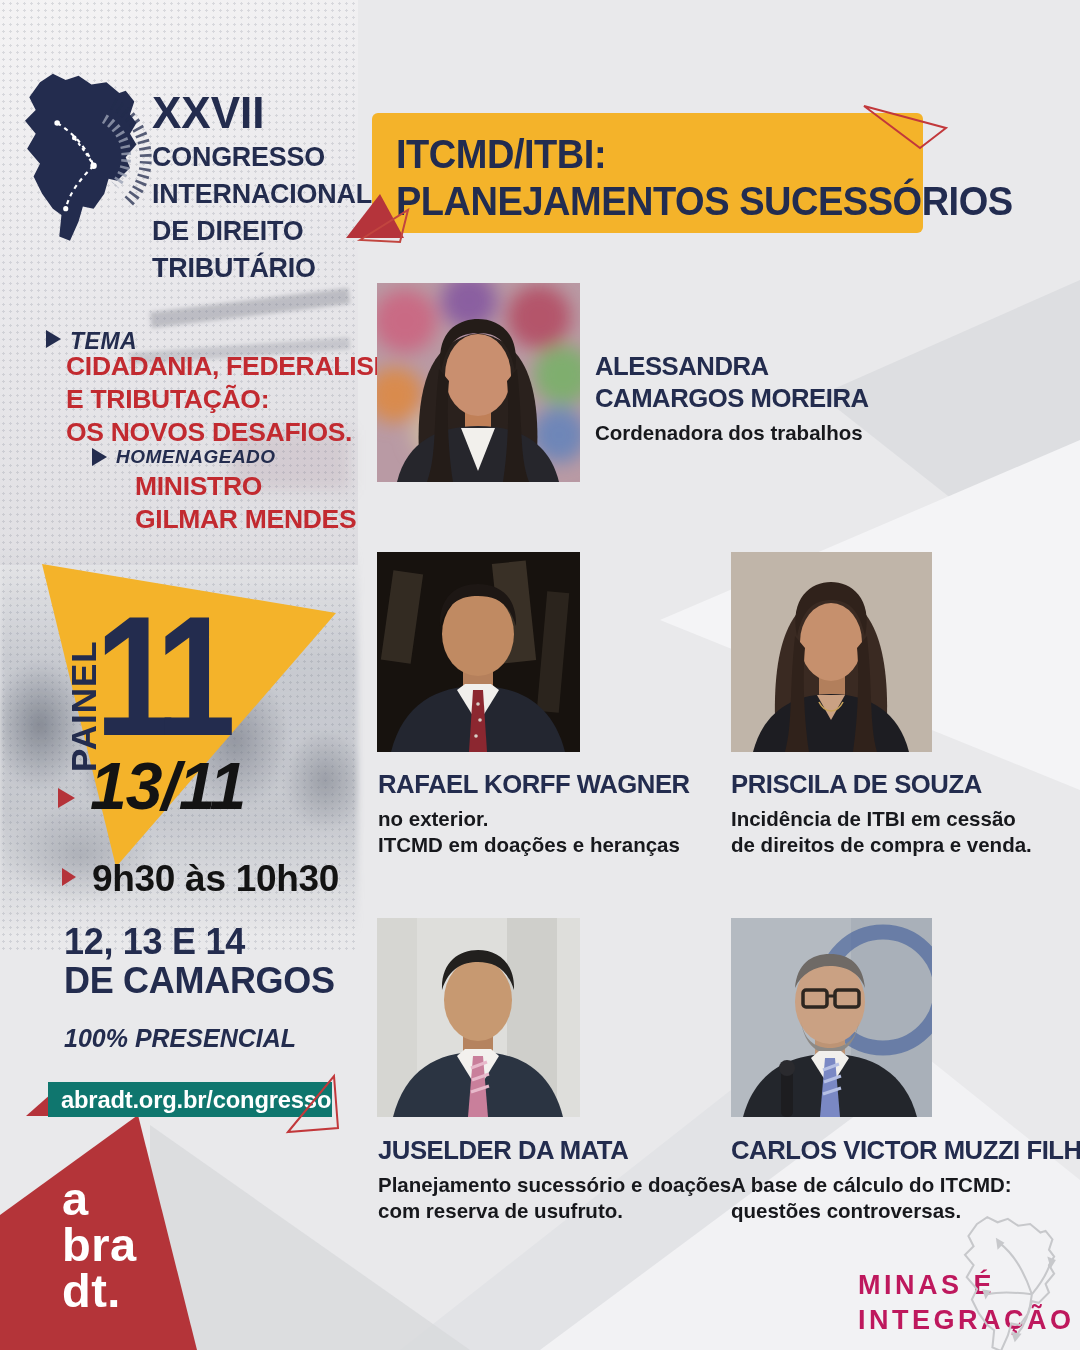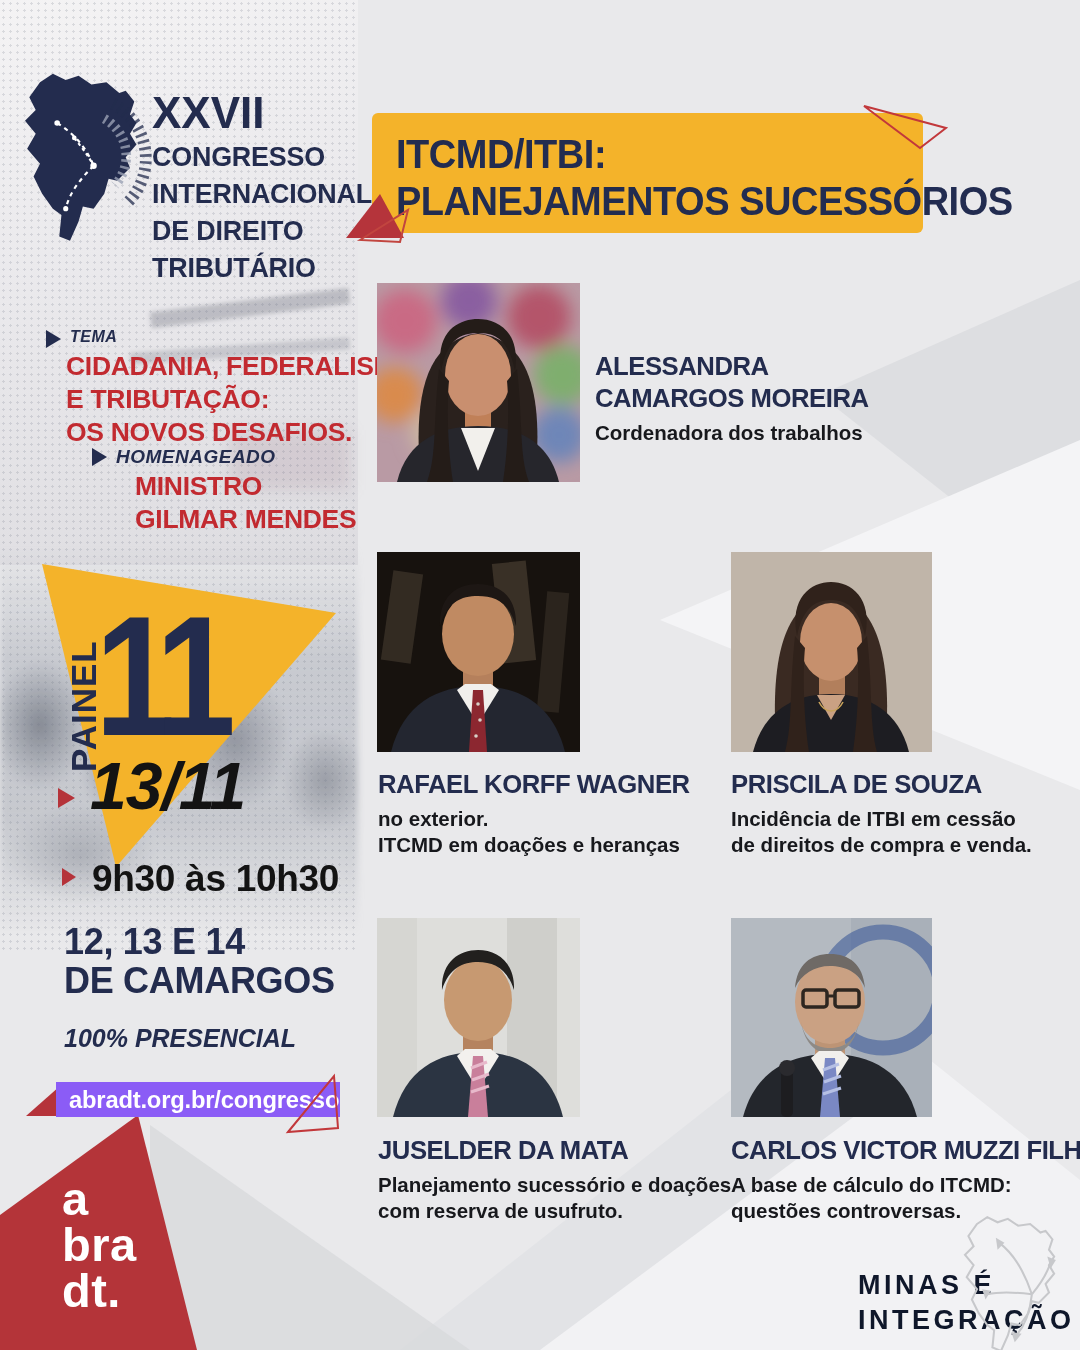--- a/index.html
+++ b/index.html
@@ -39,38 +39,38 @@
   
   .edition{left:152px;top:88px;font-size:44px;font-weight:800;color:#232c4e;letter-spacing:0;}
   .congress{left:152px;top:138px;font-size:28px;font-weight:800;color:#232c4e;
     line-height:37px;letter-spacing:-.2px;}
   .congress span{display:block;transform:scaleX(.96);transform-origin:0 0;}
 
   .tri-navy{width:0;height:0;border-top:9px solid transparent;border-bottom:9px solid transparent;
     border-left:15px solid #232c4e;}
   .tri-red{width:0;height:0;border-top:10px solid transparent;border-bottom:10px solid transparent;
     border-left:17px solid #b5333a;}
-  .sec-label{font-size:16px;font-style:italic;font-weight:700;color:#232c4e;letter-spacing:.5px;}
+  .sec-label{font-size:23px;font-style:italic;font-weight:700;color:#232c4e;letter-spacing:.5px;}
   .red-lines{font-size:26.5px;font-weight:800;color:#c22a30;line-height:33px;letter-spacing:-.3px;}
   .red-lines span{display:block;}
 
   
   .painel-label{left:64px;top:772px;transform:rotate(-90deg);transform-origin:0 0;
     font-size:35px;font-weight:800;color:#232c4e;letter-spacing:1px;}
   .painel-number{left:95px;top:596px;font-size:170px;font-weight:900;line-height:160px;
     color:#232c4e;letter-spacing:-14px;transform:scaleX(.85);transform-origin:0 0;}
   .panel-date{left:90px;top:748px;font-size:66px;font-style:italic;font-weight:900;
     color:#131313;letter-spacing:-1px;}
   .panel-time{left:92px;top:858px;font-size:37px;font-weight:800;color:#131313;letter-spacing:-.3px;}
 
   
   .dates-line{font-size:36px;font-weight:800;color:#232c4e;line-height:39px;letter-spacing:-.3px;}
   .format-line{font-size:25px;font-style:italic;font-weight:600;color:#232c4e;margin-top:24px;}
-  .url-banner{left:48px;top:1082px;width:284px;height:35px;background:#8b5cf6;
-    display:flex;align-items:center;padding-left:13px;z-index:5;margin-left:8px;}
+  .url-banner{left:48px;top:1082px;width:284px;height:35px;background:#0f766e;
+    display:flex;align-items:center;padding-left:13px;z-index:5;}
   .url-text{font-size:24.5px;font-weight:800;color:#ffffff;letter-spacing:-.2px;
     transform:scaleX(.97);transform-origin:0 0;white-space:nowrap;}
   .red-poly{left:0;top:1108px;width:220px;height:242px;background:#b43439;
     clip-path:polygon(138px 7px,197px 242px,0 242px,0 107px);z-index:4;}
   .abradt-logo{left:62px;top:1176px;z-index:6;font-size:47px;font-weight:700;color:#ffffff;
     line-height:46px;letter-spacing:.5px;}
   .abradt-logo span{display:block;}
 
   
   .yellow-banner{left:372px;top:113px;width:551px;height:120px;background:#f4b32a;z-index:3;border-radius:6px;}
@@ -80,21 +80,21 @@
 
   
   .photo{position:absolute;overflow:hidden;}
   .photo svg{display:block;width:100%;height:100%;}
   .sp-name{font-size:26.5px;font-weight:800;color:#232c4e;line-height:32px;letter-spacing:-.5px;}
   .sp-name span{display:block;transform:scaleX(.97);transform-origin:0 0;white-space:nowrap;}
   .sp-role{font-size:20.5px;font-weight:700;color:#17181c;line-height:26px;margin-top:6px;}
   .sp-role span{display:block;white-space:nowrap;}
 
   
-  .wm-text{left:858px;top:1268px;font-size:27px;font-weight:800;color:#0f172a;
+  .wm-text{left:858px;top:1268px;font-size:27px;font-weight:800;color:#be185d;
     letter-spacing:3.5px;line-height:35px;z-index:2;}
   .wm-text span{display:block;}
 </style>
 </head>
 <body>
 
 <div id="stage">
 
   <div class="abs strip-top"></div>
   <div class="abs rig1"></div>

